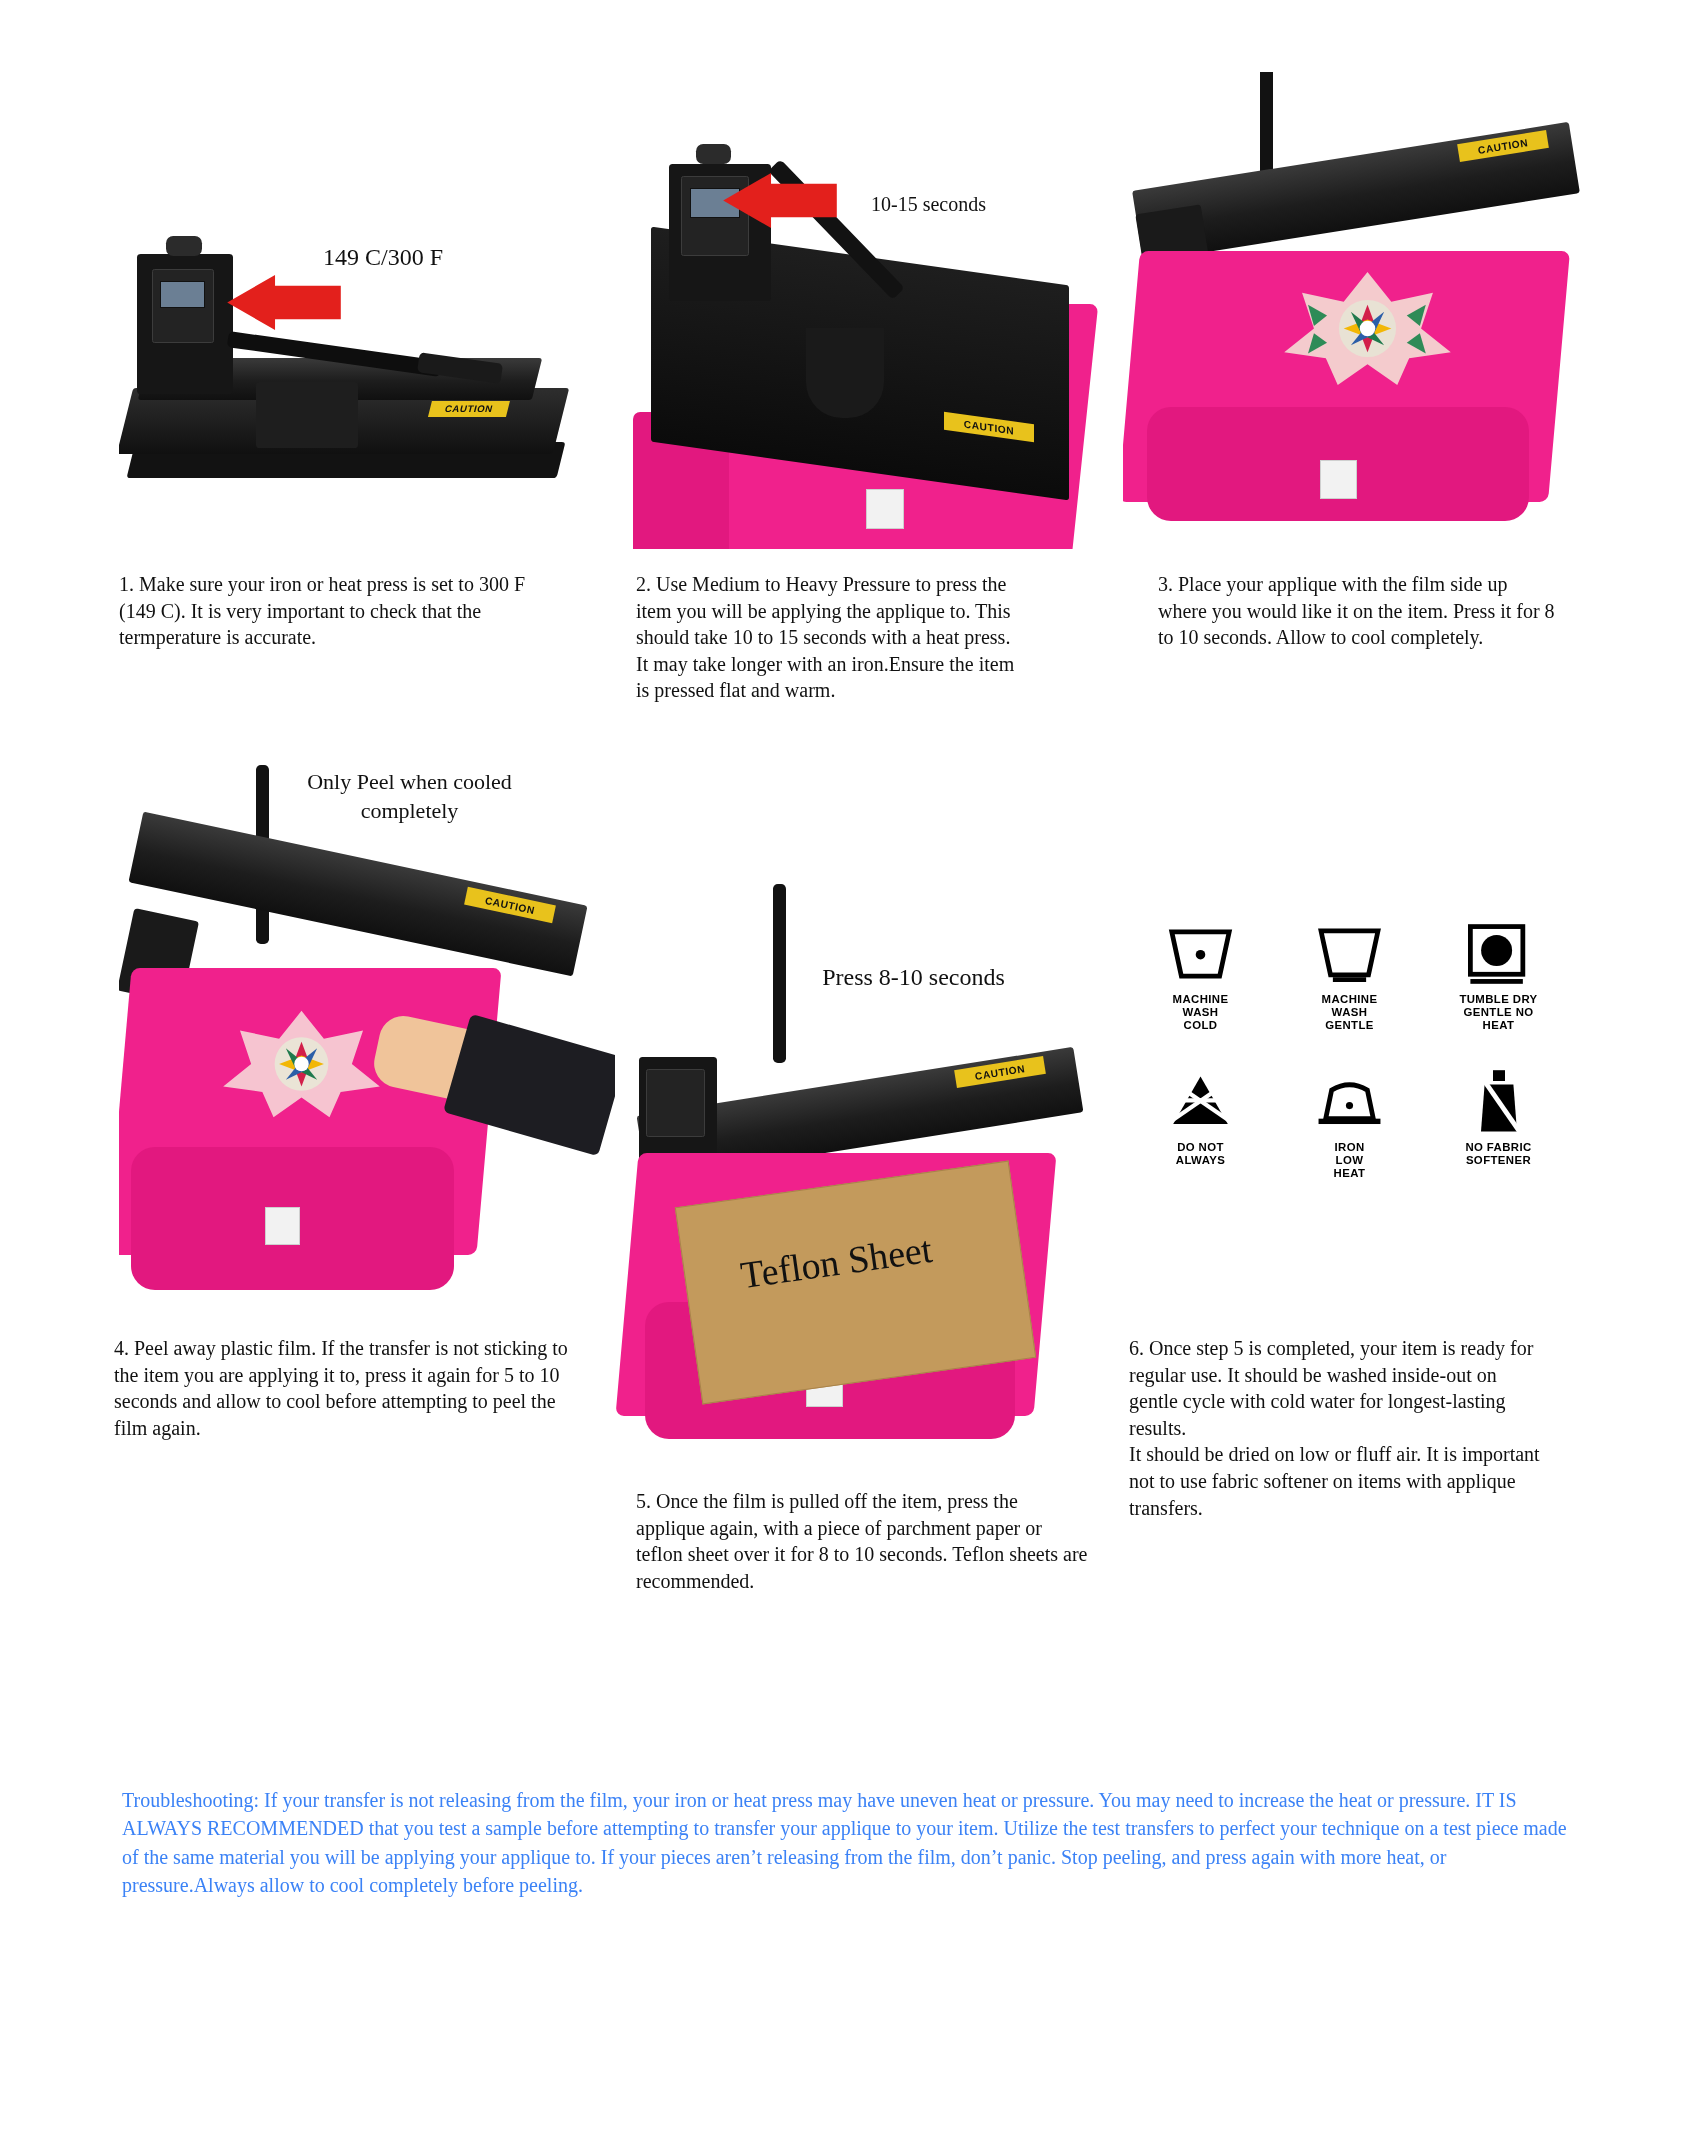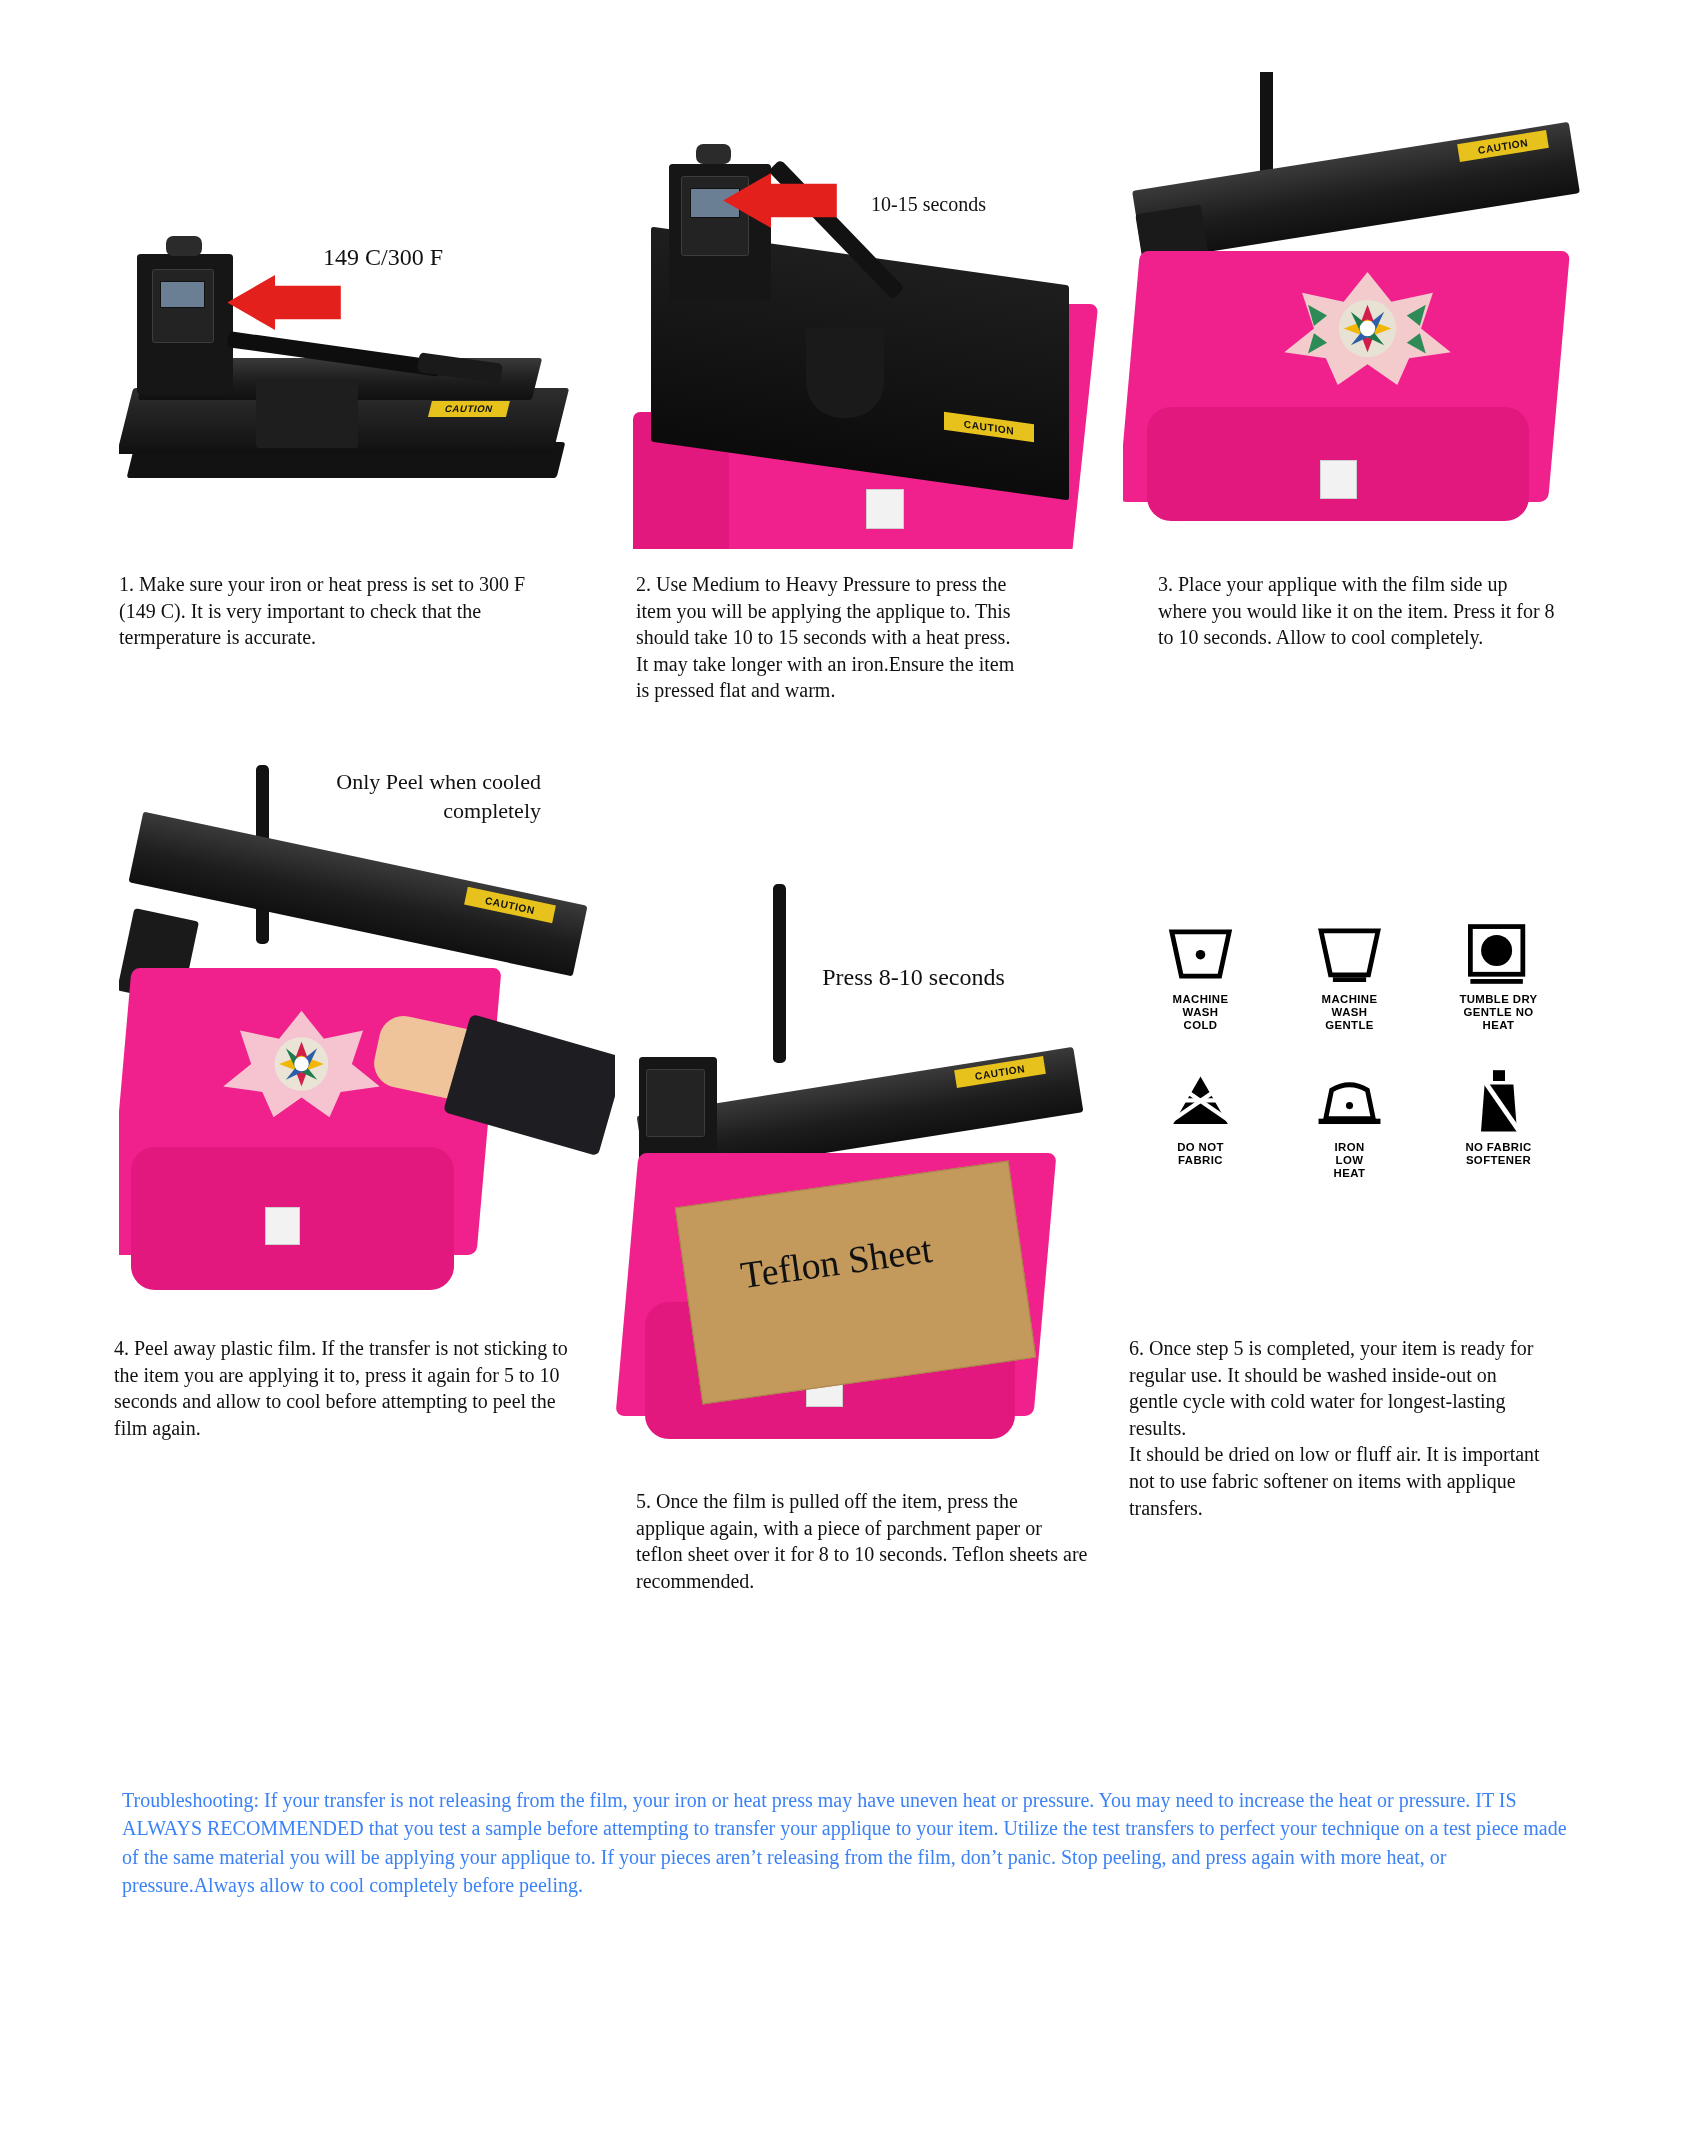--- a/index.html
+++ b/index.html
@@ -248,21 +248,21 @@
       <path d="M258 60 L226 78 L248 96 Z" fill="#2e8b57"></path>
       <path d="M60 142 L92 124 L70 108 Z" fill="#2e8b57"></path>
       <path d="M258 142 L226 124 L248 108 Z" fill="#2e8b57"></path>
     </svg>
   </div>
 
   <div class="caption" style="left:119px; top:571px; width:430px;">1. Make sure your iron or heat press is set to 300 F (149 C). It is very important to check that the termperature is accurate.</div>
   <div class="caption" style="left:636px; top:571px; width:388px;">2. Use Medium to Heavy Pressure to press the item you will be applying the applique to. This should take 10 to 15 seconds with a heat press. It may take longer with an iron.Ensure the item is pressed flat and warm.</div>
   <div class="caption" style="left:1158px; top:571px; width:400px;">3. Place your applique with the film side up where you would like it on the item. Press it for 8 to 10 seconds. Allow to cool completely.</div>
 
-  <div class="label-text" style="left:278px; top:768px; width:263px; text-align:right; font-size:22px; line-height:1.3;">Only Peel when cooled completely</div>
+  <div class="label-text" style="left:278px; top:768px; width:263px; text-align:center; font-size:22px; line-height:1.3;">Only Peel when cooled completely</div>
 
   <div class="photo" style="left:119px; top:765px; width:496px; height:562px;">
     <div class="handle" style="left:137px; top:0px; width:13px; height:179px; background:#121212;"></div>
     <div class="press-plate-open" style="left:12px; top:93px; width:454px; height:72px; transform:rotate(12deg);"></div>
     <div class="caution" style="left:346px; top:131px; width:90px; height:18px; font-size:10.2px; transform:rotate(12deg);">CAUTION</div>
     <div class="press-base" style="left:6px; top:149px; width:66px; height:84px; background:#1a1a1a; transform:rotate(12deg);"></div>
 
     <div class="shirt" style="left:0px; top:203px; width:370px; height:287px; transform:skewX(-5deg);"></div>
     <div class="shirt-2" style="left:12px; top:382px; width:323px; height:143px; border-radius:24px;"></div>
     <div class="tag" style="left:146px; top:442px; width:33px; height:36px;"></div>
@@ -344,21 +344,21 @@
     <div class="care-cell">
       <div class="care-ico">
         <svg width="67" height="57" viewBox="0 0 112 96">
           <polygon points="56,6 102,86 10,86" fill="#000"></polygon>
           <line x1="8" y1="14" x2="104" y2="80" stroke="#fff" stroke-width="7"></line>
           <line x1="104" y1="14" x2="8" y2="80" stroke="#fff" stroke-width="7"></line>
           <line x1="6" y1="46" x2="106" y2="46" stroke="#fff" stroke-width="7"></line>
         </svg>
       </div>
       <div class="care-label">DO NOT
-FABRIC</div>
+ALWAYS</div>
     </div>
 
     <div class="care-cell">
       <div class="care-ico">
         <svg width="67" height="50" viewBox="0 0 112 84">
           <path d="M16 70 L96 70 L86 22 Q56 4 26 22 Z" fill="none" stroke="#000" stroke-width="8"></path>
           <rect x="4" y="70" width="104" height="9" fill="#000"></rect>
           <circle cx="56" cy="48" r="6" fill="#000"></circle>
         </svg>
       </div>

